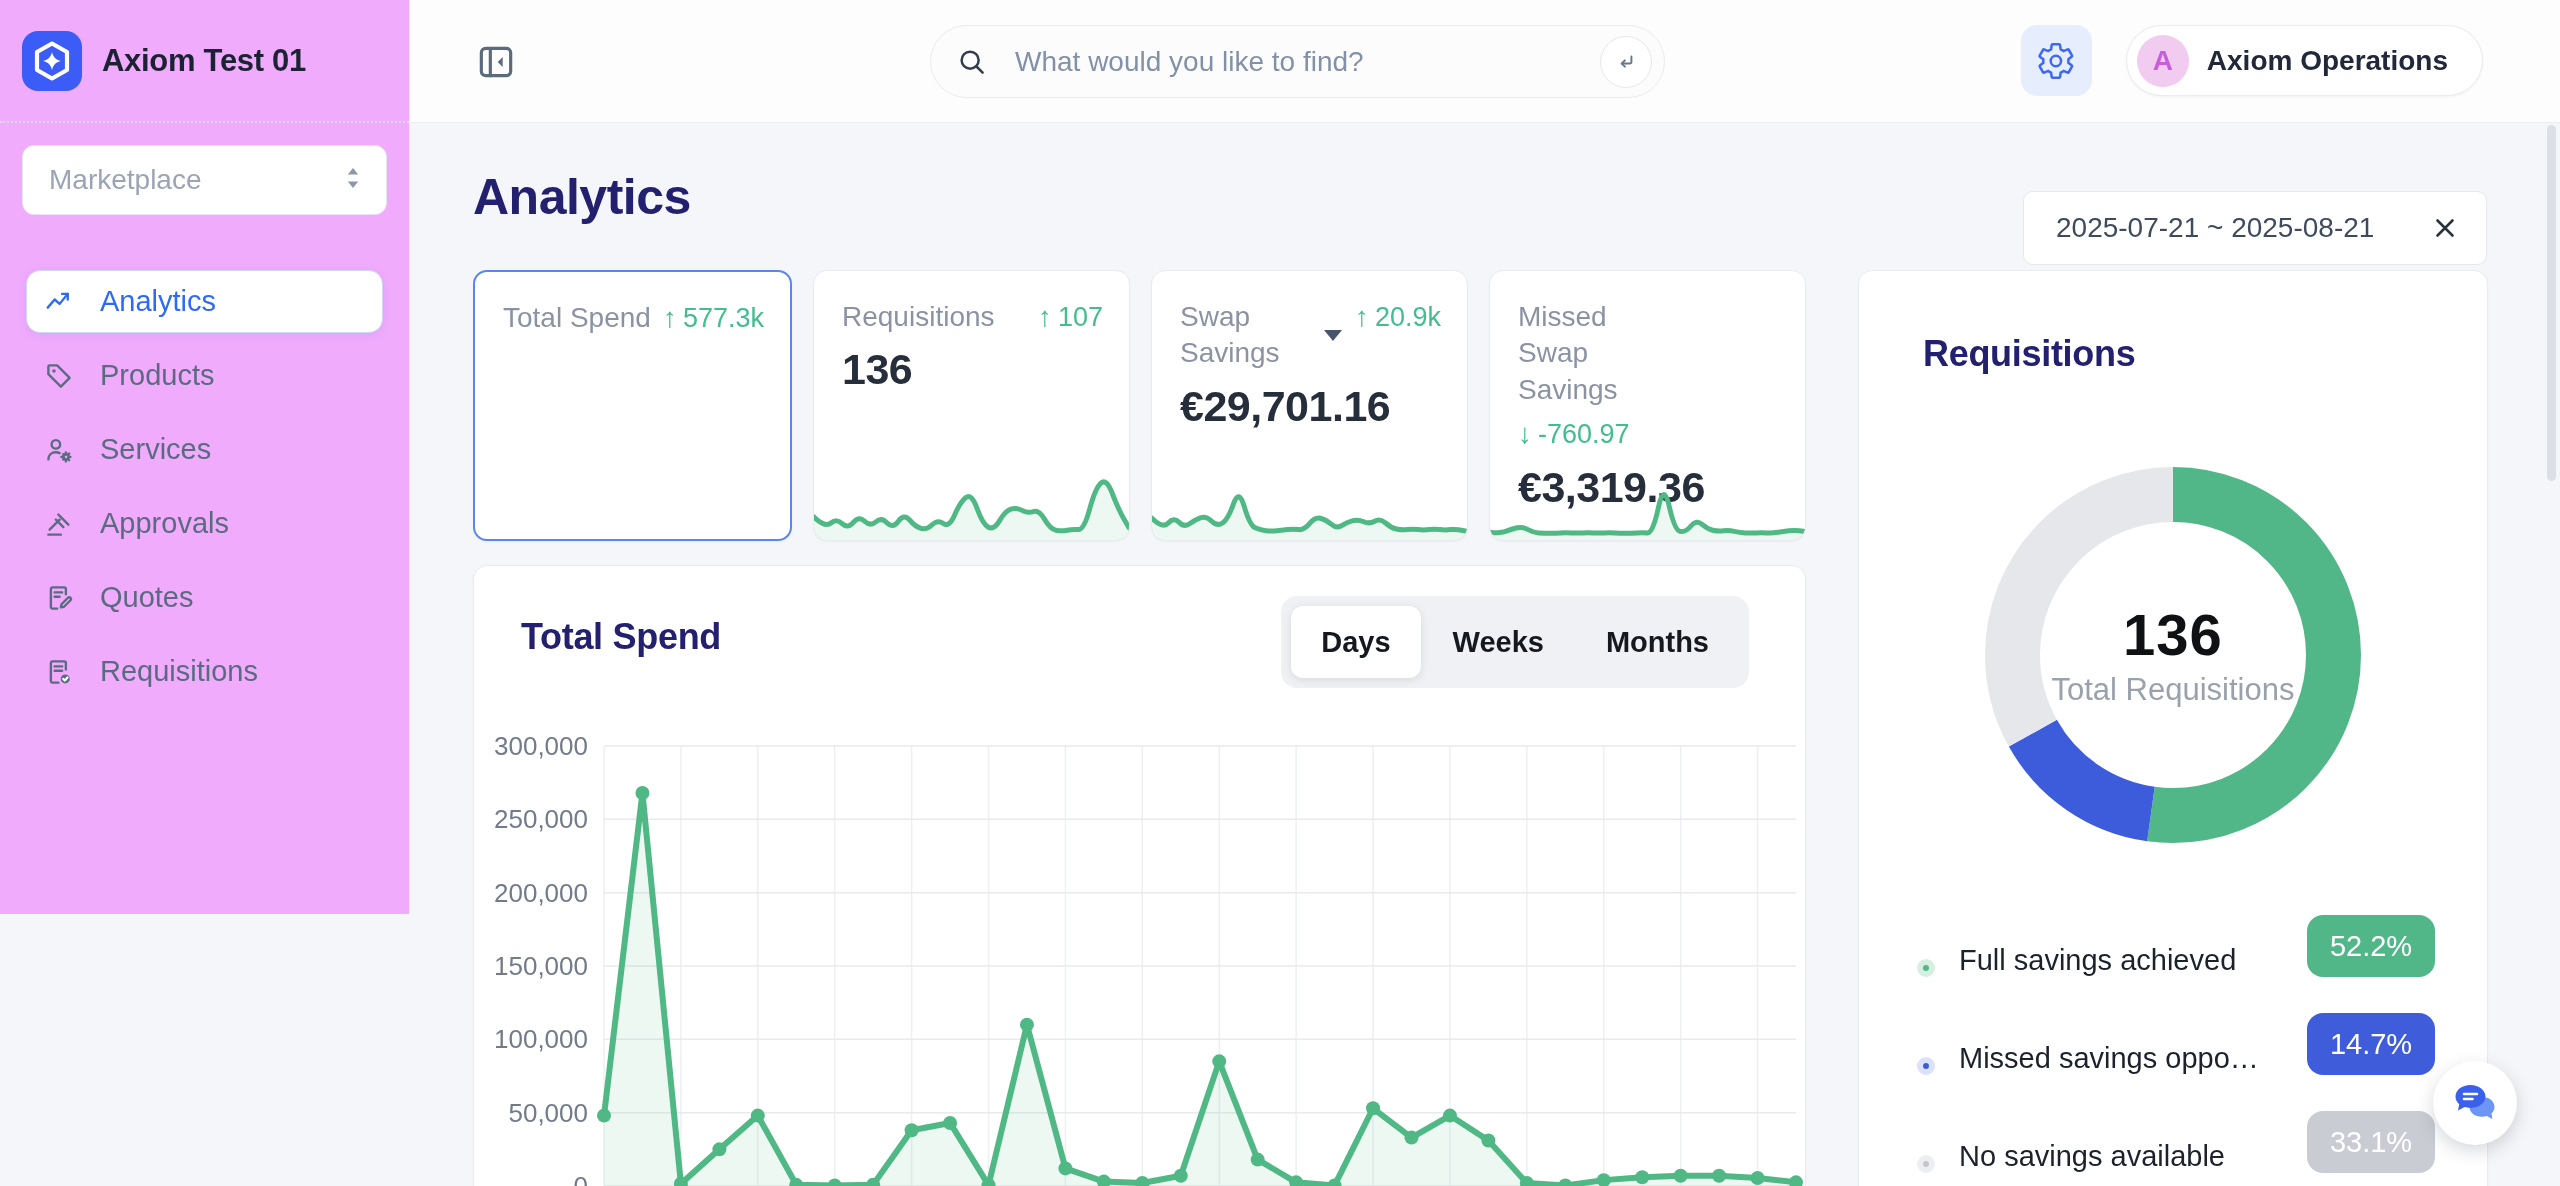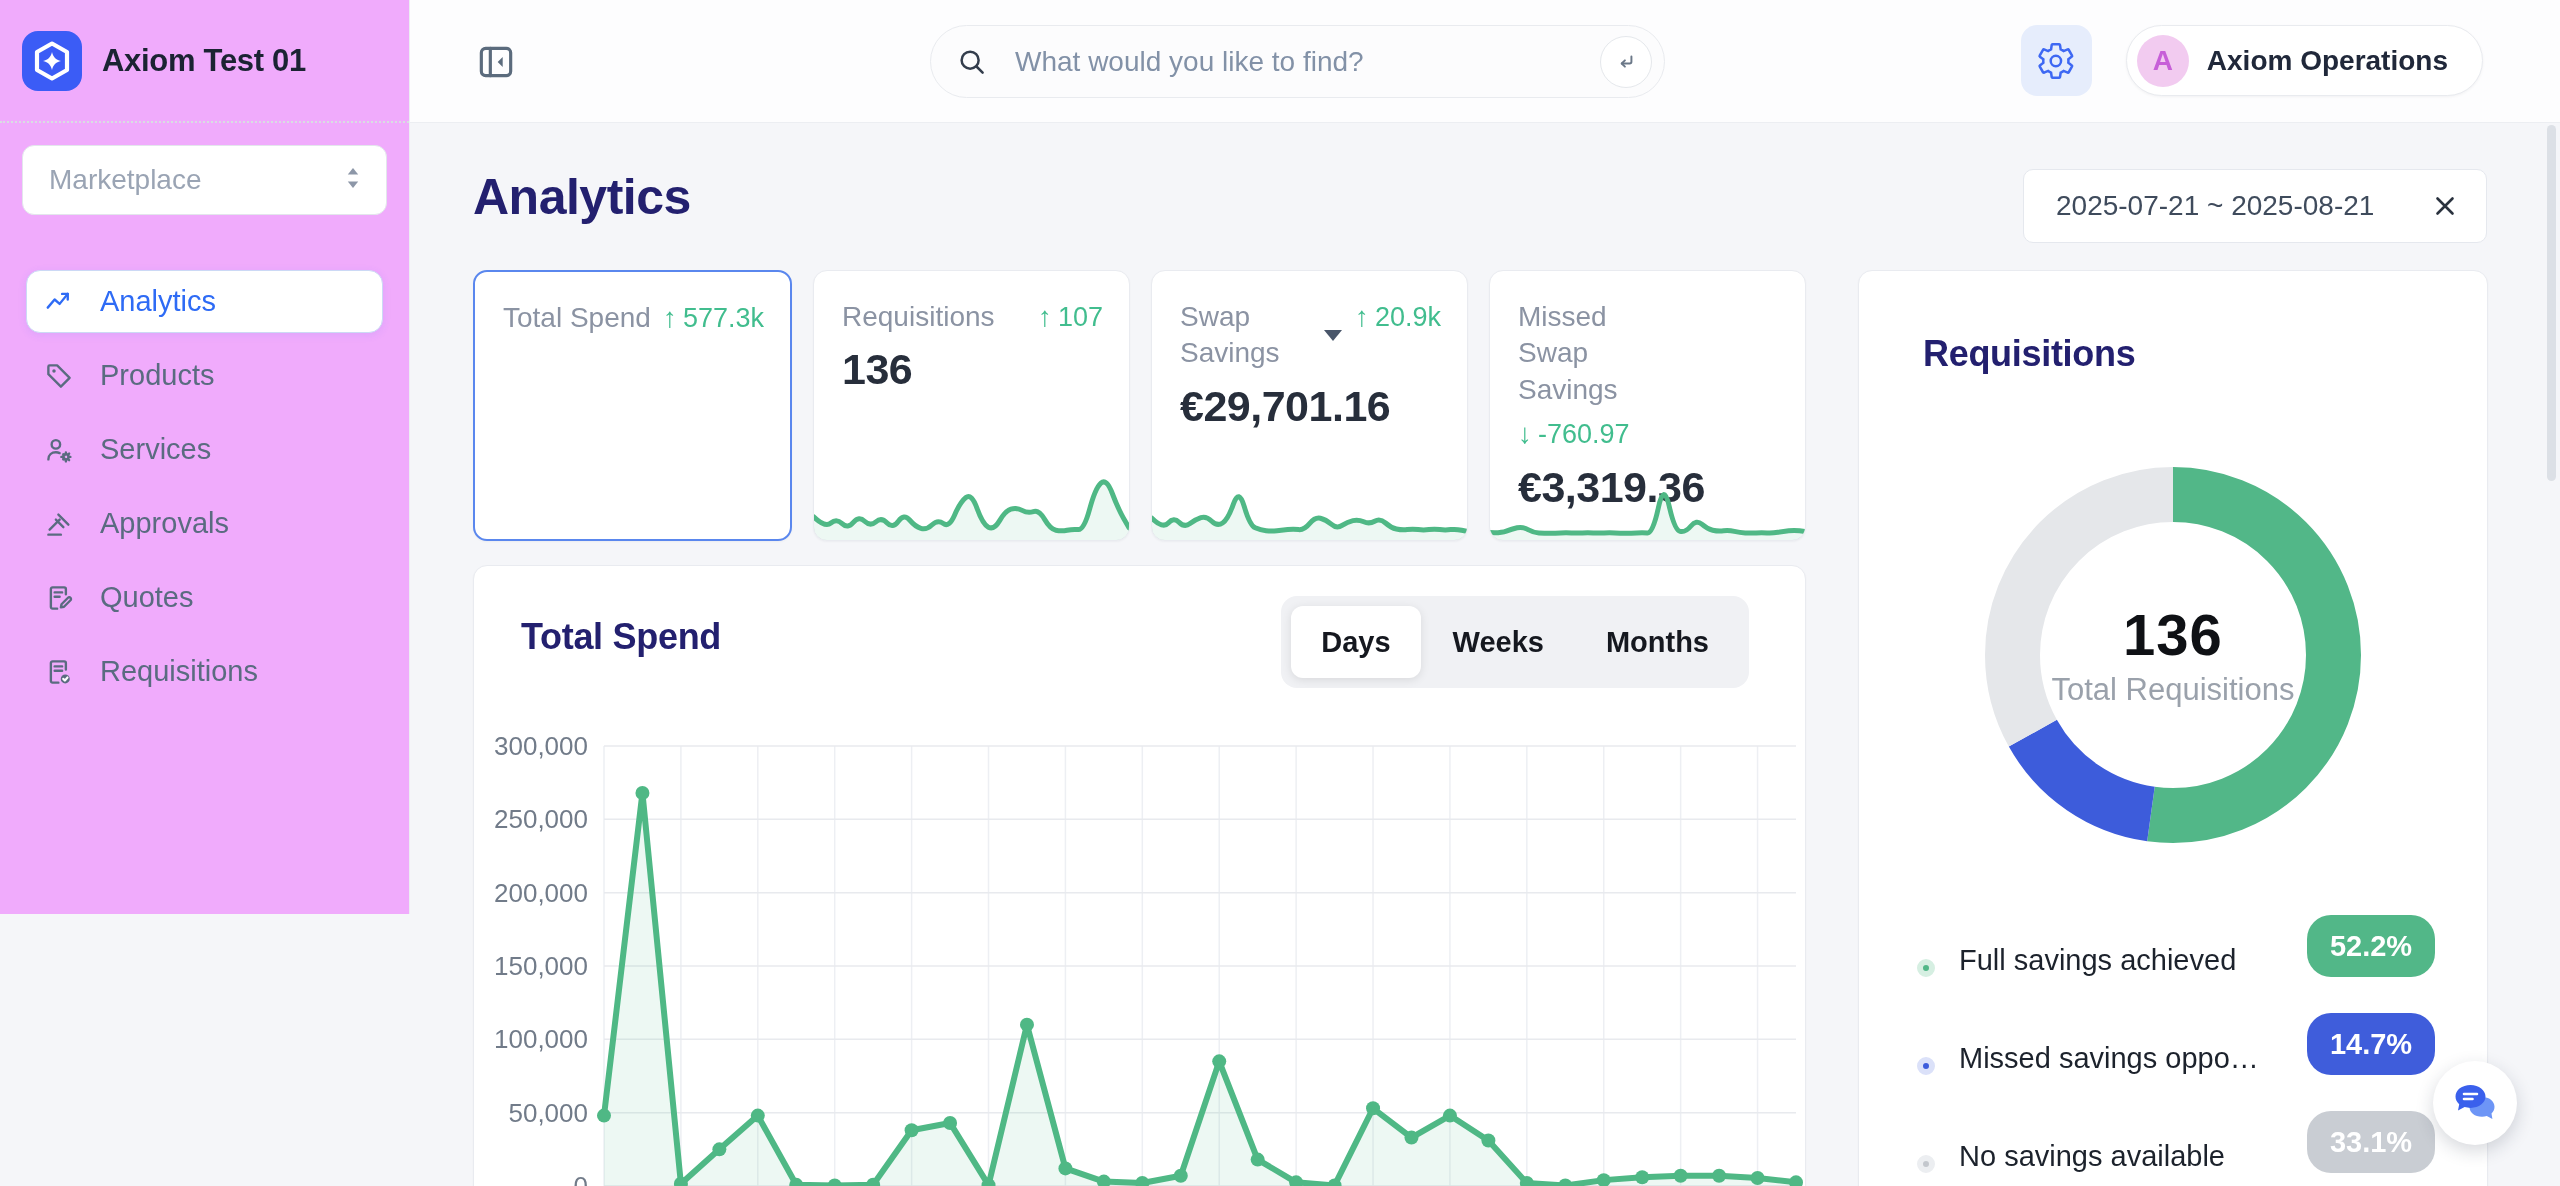--- a/index.html
+++ b/index.html
@@ -27,21 +27,21 @@
   #search-input::placeholder { color:#8291a7; }
   #enter-btn { width:52px; height:52px; border-radius:50%; background:#fff; border:1px solid #e5e8ec; display:flex; align-items:center; justify-content:center; cursor:pointer; flex:none; }
   #topbar-right { position:absolute; right:77px; top:25px; height:71px; display:flex; align-items:center; gap:34px; }
   #settings-btn { width:71px; height:71px; border-radius:16px; background:#e6edfc; border:none; display:flex; align-items:center; justify-content:center; cursor:pointer; }
   #user-pill { height:71px; border-radius:36px; background:#fff; border:1px solid #e9ebef; box-shadow:0 1px 3px rgba(16,24,40,.05); display:flex; align-items:center; gap:18px; padding:0 34px 0 10px; cursor:pointer; }
   #avatar { width:52px; height:52px; border-radius:50%; background:#f2cbf0; color:#c75fd8; font-size:28px; font-weight:700; display:flex; align-items:center; justify-content:center; }
   #user-name { font-size:28px; font-weight:700; color:#20283a; white-space:nowrap; }
 
   
   #page-title { position:absolute; left:473px; top:168px; font-size:50px; font-weight:700; color:#23206f; letter-spacing:-0.5px; }
-  #date-chip { position:absolute; left:2023px; top:169px; width:464px; height:74px; background:#fff; border:1px solid #e5e8ee; border-radius:10px; display:flex; align-items:center; justify-content:space-between; padding:0 26px 0 32px; cursor:pointer; }
+  #date-chip { position:absolute; left:2023px; top:191px; width:464px; height:74px; background:#fff; border:1px solid #e5e8ee; border-radius:10px; display:flex; align-items:center; justify-content:space-between; padding:0 26px 0 32px; cursor:pointer; }
   #date-chip .dr { font-size:28px; color:#3f4b5c; }
   #date-clear { background:none; border:none; cursor:pointer; display:flex; }
 
   #kpi-row { position:absolute; left:473px; top:270px; width:1333px; display:flex; gap:21px; }
   .kpi { position:relative; flex:1; height:271px; background:#fff; border:1px solid #e9ebf0; border-radius:14px; padding:28px 26px 0 28px; overflow:hidden; box-shadow:0 1px 2px rgba(16,24,40,.04); cursor:pointer; }
   .kpi.selected { border:2px solid #5a87ee; }
   .kpi-head { display:flex; flex-wrap:wrap; justify-content:space-between; align-items:flex-start; column-gap:12px; row-gap:8px; font-size:28px; color:#8b93a3; line-height:1.3; }
   .kpi-title { display:flex; align-items:center; gap:12px; }
   .kpi-trend { color:#41bd8e; font-size:27px; white-space:nowrap; display:flex; align-items:center; gap:6px; }
   .kpi-trend .arr { font-size:28px; }
@@ -60,21 +60,21 @@
   #donut-card { position:absolute; left:1858px; top:270px; width:630px; height:980px; background:#fff; border:1px solid #e9ebf0; border-radius:14px; box-shadow:0 1px 2px rgba(16,24,40,.04); }
   #donut-card .card-h2 { position:absolute; left:64px; top:62px; }
   #donut-svg { position:absolute; left:0; top:0; }
   #donut-center { position:absolute; left:164px; top:330px; width:300px; text-align:center; pointer-events:none; }
   #donut-center .v { font-size:58px; font-weight:800; color:#0f1115; letter-spacing:1px; }
   #donut-center .l { font-size:31px; color:#9aa1ab; margin-top:4px; }
   #legend { position:absolute; left:58px; right:52px; top:642px; }
   .legend-row { height:64px; margin-bottom:34px; display:flex; align-items:flex-end; }
   .legend-dot { width:18px; height:18px; border-radius:50%; flex:none; }
   .legend-label { margin-left:24px; font-size:29px; color:#1c222c; flex:1; white-space:nowrap; overflow:hidden; }
-  .legend-badge { min-width:128px; height:62px; border-radius:24px; display:flex; align-items:center; justify-content:center; font-size:29px; font-weight:700; }
+  .legend-badge { min-width:128px; height:62px; border-radius:16px; display:flex; align-items:center; justify-content:center; font-size:29px; font-weight:400; }
 
   #chat-fab { position:absolute; left:2433px; top:1061px; width:84px; height:84px; border-radius:50%; background:#fff; border:none; box-shadow:0 6px 18px rgba(30,40,60,.18); display:flex; align-items:center; justify-content:center; cursor:pointer; }
   #scroll-thumb { position:absolute; left:2547px; top:125px; width:9px; height:356px; border-radius:5px; background:#dce0e6; cursor:pointer; }
 </style>
 </head>
 <body>
 
 <div id="page">
 
   <aside id="sidebar">

